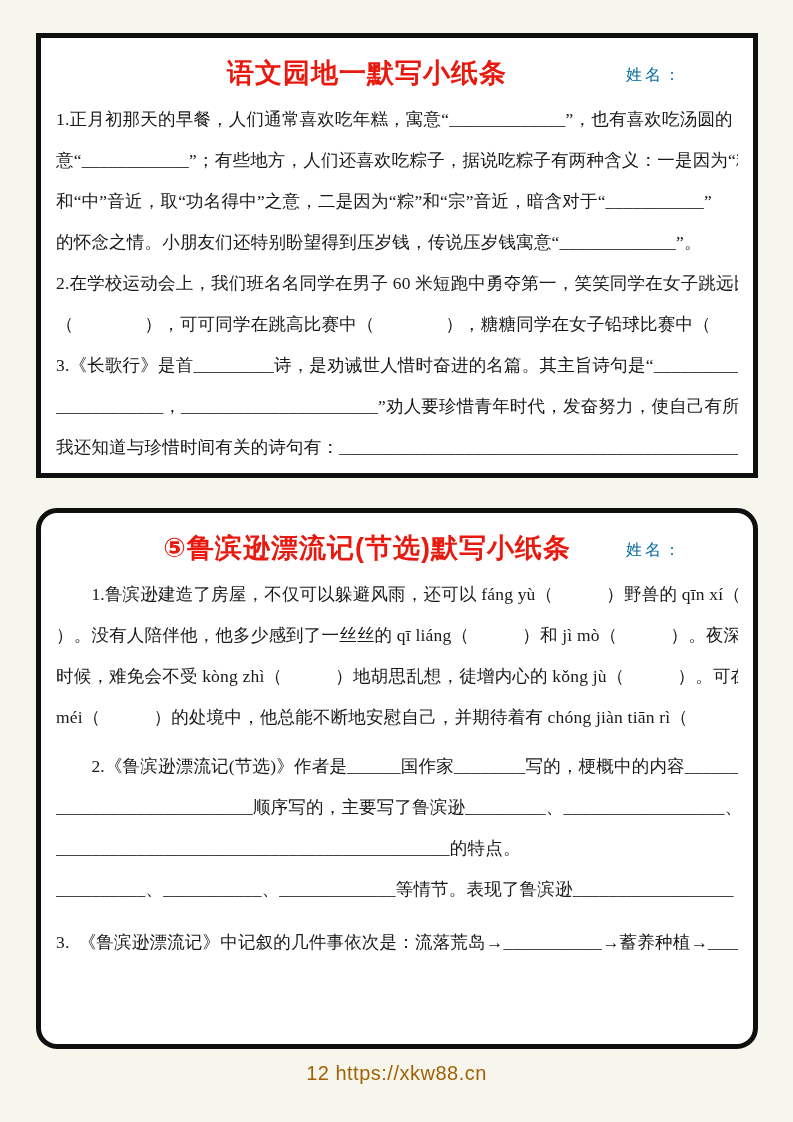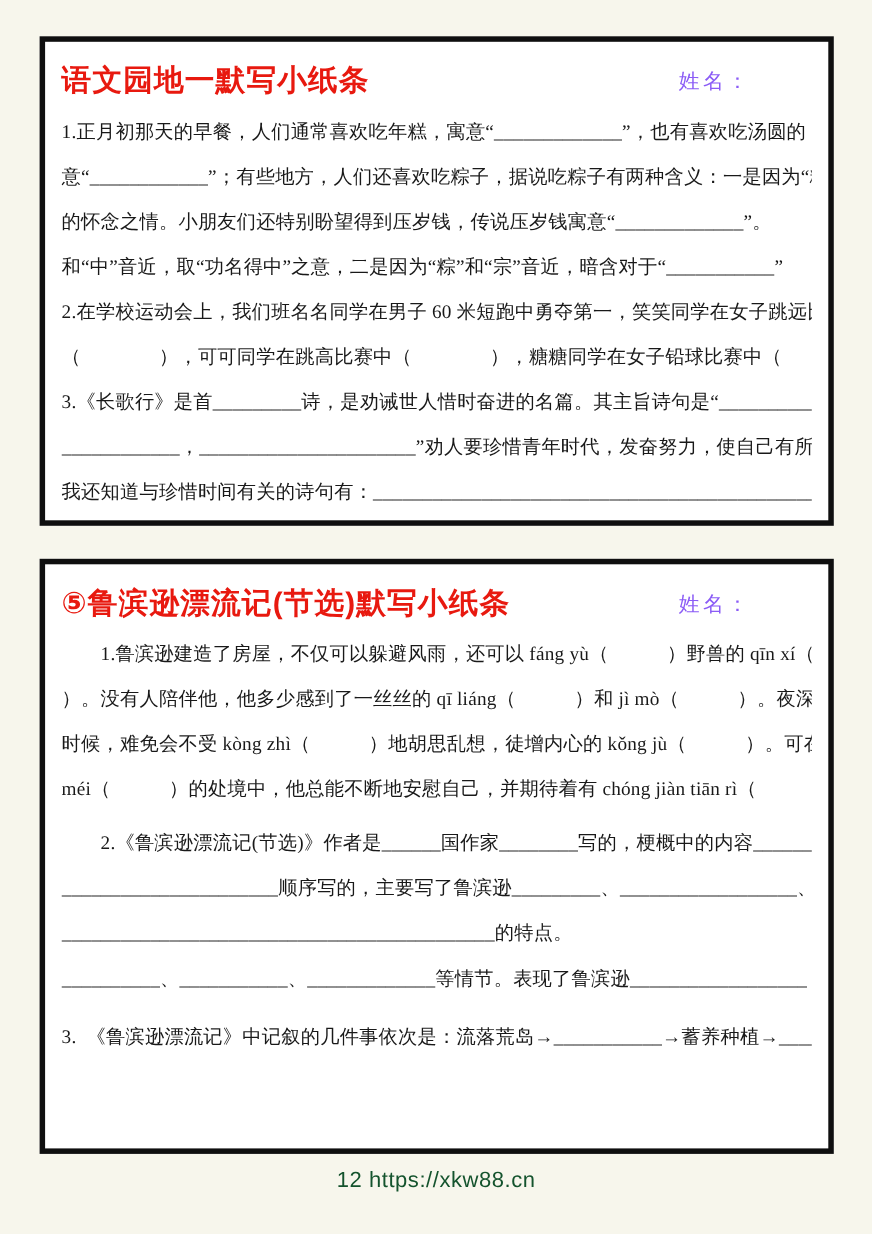--- a/index.html
+++ b/index.html
@@ -18,44 +18,45 @@
   }
   .card {
     position: absolute;
     left: 36px;
     width: 722px;
     background: #ffffff;
     border: 5px solid #0f0f0f;
     padding: 0 15px;
   }
   .card-1 { top: 33px; height: 445px; }
-  .card-2 { top: 508px; height: 541px; }
+  .card-2 { top: 508px; height: 541px; border-radius: 21px; }
   .card-header {
     position: relative;
     margin-top: 15px;
     height: 44px;
+    text-align: center;
   }
   .card-title {
     display: inline-block;
     margin: 0 60px 0 0;
     font-family: "Liberation Sans", "DejaVu Sans", sans-serif;
     font-weight: bold;
     font-size: 27px;
     line-height: 40px;
     color: #e8190f;
     letter-spacing: 1px;
     white-space: nowrap;
   }
   .name-label {
     position: absolute;
     right: 55px;
     top: 9px;
-    font-size: 19px;
+    font-size: 16px;
     line-height: 26px;
-    color: #8b5cf6;
+    color: #0369a1;
     letter-spacing: 3px;
     white-space: nowrap;
   }
   .questions { margin-top: 2px; }
   .line {
     font-size: 17.5px;
     line-height: 41px;
     color: #191919;
     white-space: pre;
     overflow: hidden;
@@ -65,41 +66,41 @@
   .card-2 .question-2 { margin-top: 8px; }
   .card-2 .question-3 { margin-top: 12px; }
   .footer {
     position: absolute;
     left: 0;
     right: 0;
     top: 1062px;
     text-align: center;
     font-family: "Liberation Sans", "DejaVu Sans", sans-serif;
     font-size: 20px;
-    color: #14532d;
+    color: #a16207;
     letter-spacing: 0.5px;
   }
   .footer span { padding: 0 3px; }
 </style>
 </head>
 <body>
 
 <div class="page">
 
   <section class="card card-1">
     <header class="card-header">
       <h1 class="card-title">语文园地一默写小纸条</h1>
       <span class="name-label">姓名：</span>
     </header>
     <div class="questions">
         <div class="question question-1">
           <div class="line">1.正月初那天的早餐，人们通常喜欢吃年糕，寓意“_____________”，也有喜欢吃汤圆的，寓</div>
           <div class="line">意“____________”；有些地方，人们还喜欢吃粽子，据说吃粽子有两种含义：一是因为“粽”</div>
+          <div class="line">和“中”音近，取“功名得中”之意，二是因为“粽”和“宗”音近，暗含对于“___________”</div>
           <div class="line">的怀念之情。小朋友们还特别盼望得到压岁钱，传说压岁钱寓意“_____________”。</div>
-          <div class="line">和“中”音近，取“功名得中”之意，二是因为“粽”和“宗”音近，暗含对于“___________”</div>
         </div>
         <div class="question question-2">
           <div class="line">2.在学校运动会上，我们班名名同学在男子 60 米短跑中勇夺第一，笑笑同学在女子跳远比赛中</div>
           <div class="line">（　　　　），可可同学在跳高比赛中（　　　　），糖糖同学在女子铅球比赛中（　　　　）。</div>
         </div>
         <div class="question question-3">
           <div class="line">3.《长歌行》是首_________诗，是劝诫世人惜时奋进的名篇。其主旨诗句是“____________</div>
           <div class="line">____________，______________________”劝人要珍惜青年时代，发奋努力，使自己有所作为。</div>
           <div class="line">我还知道与珍惜时间有关的诗句有：____________________________________________________。</div>
         </div>

